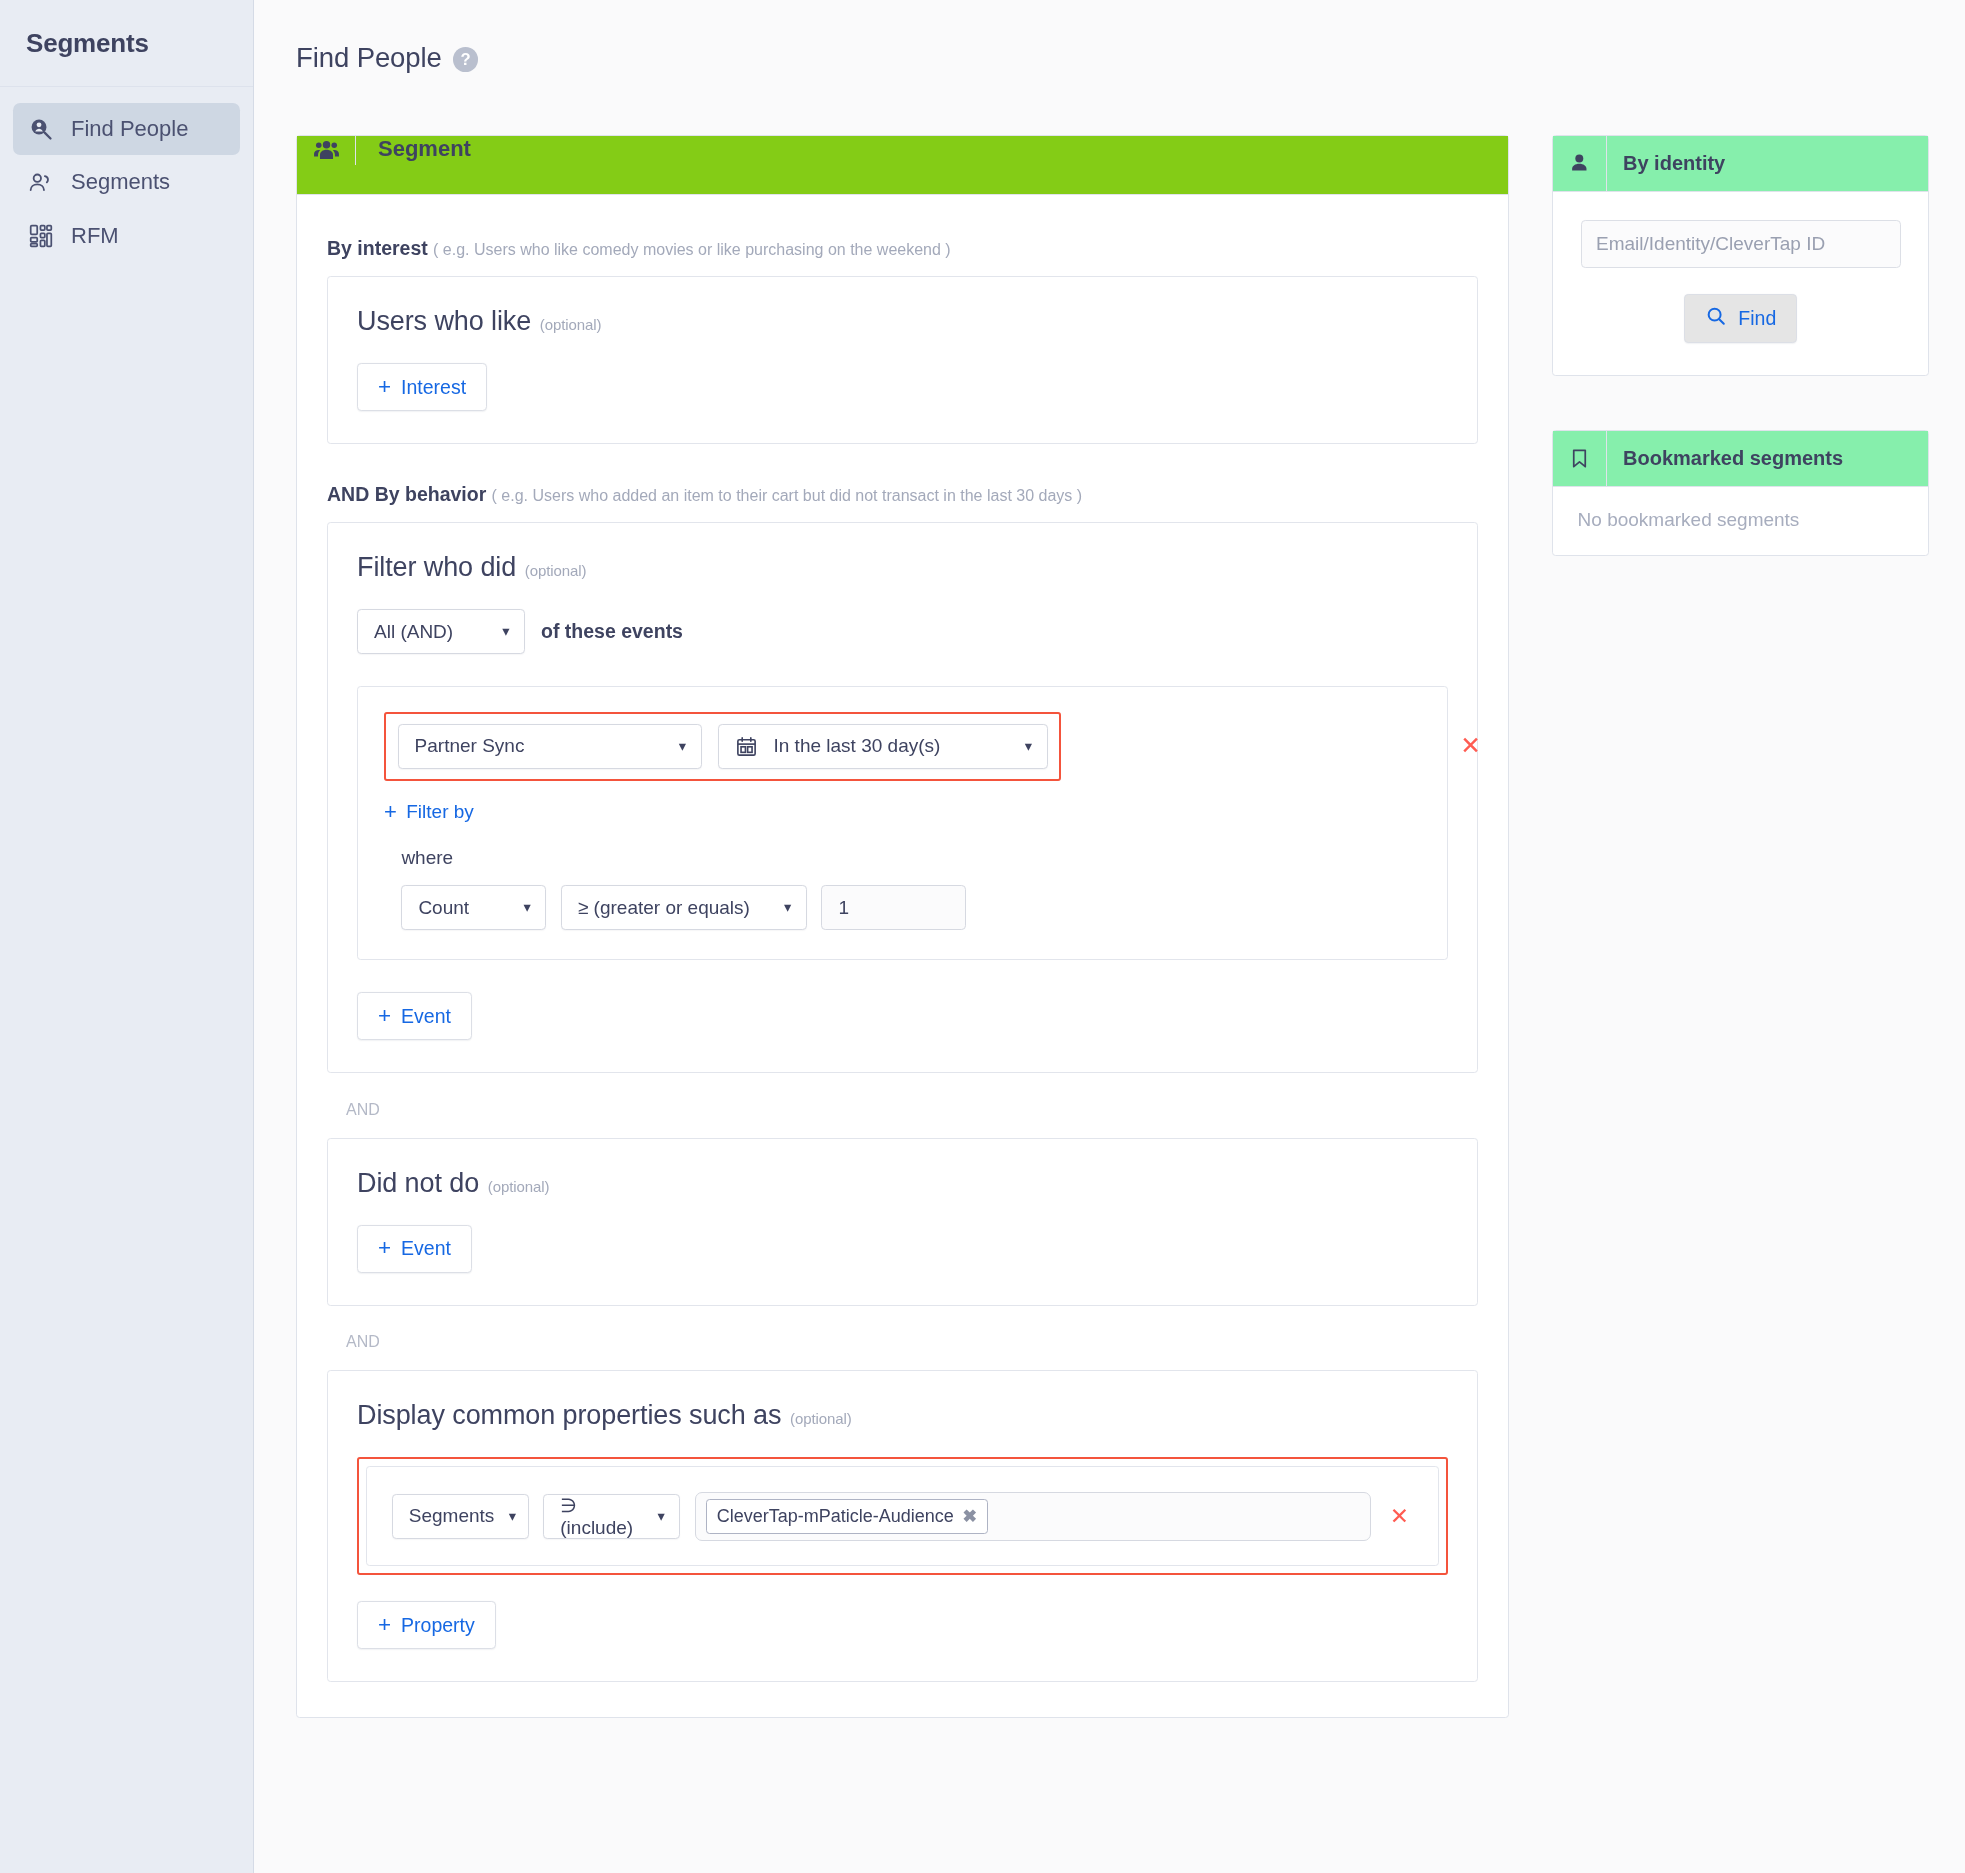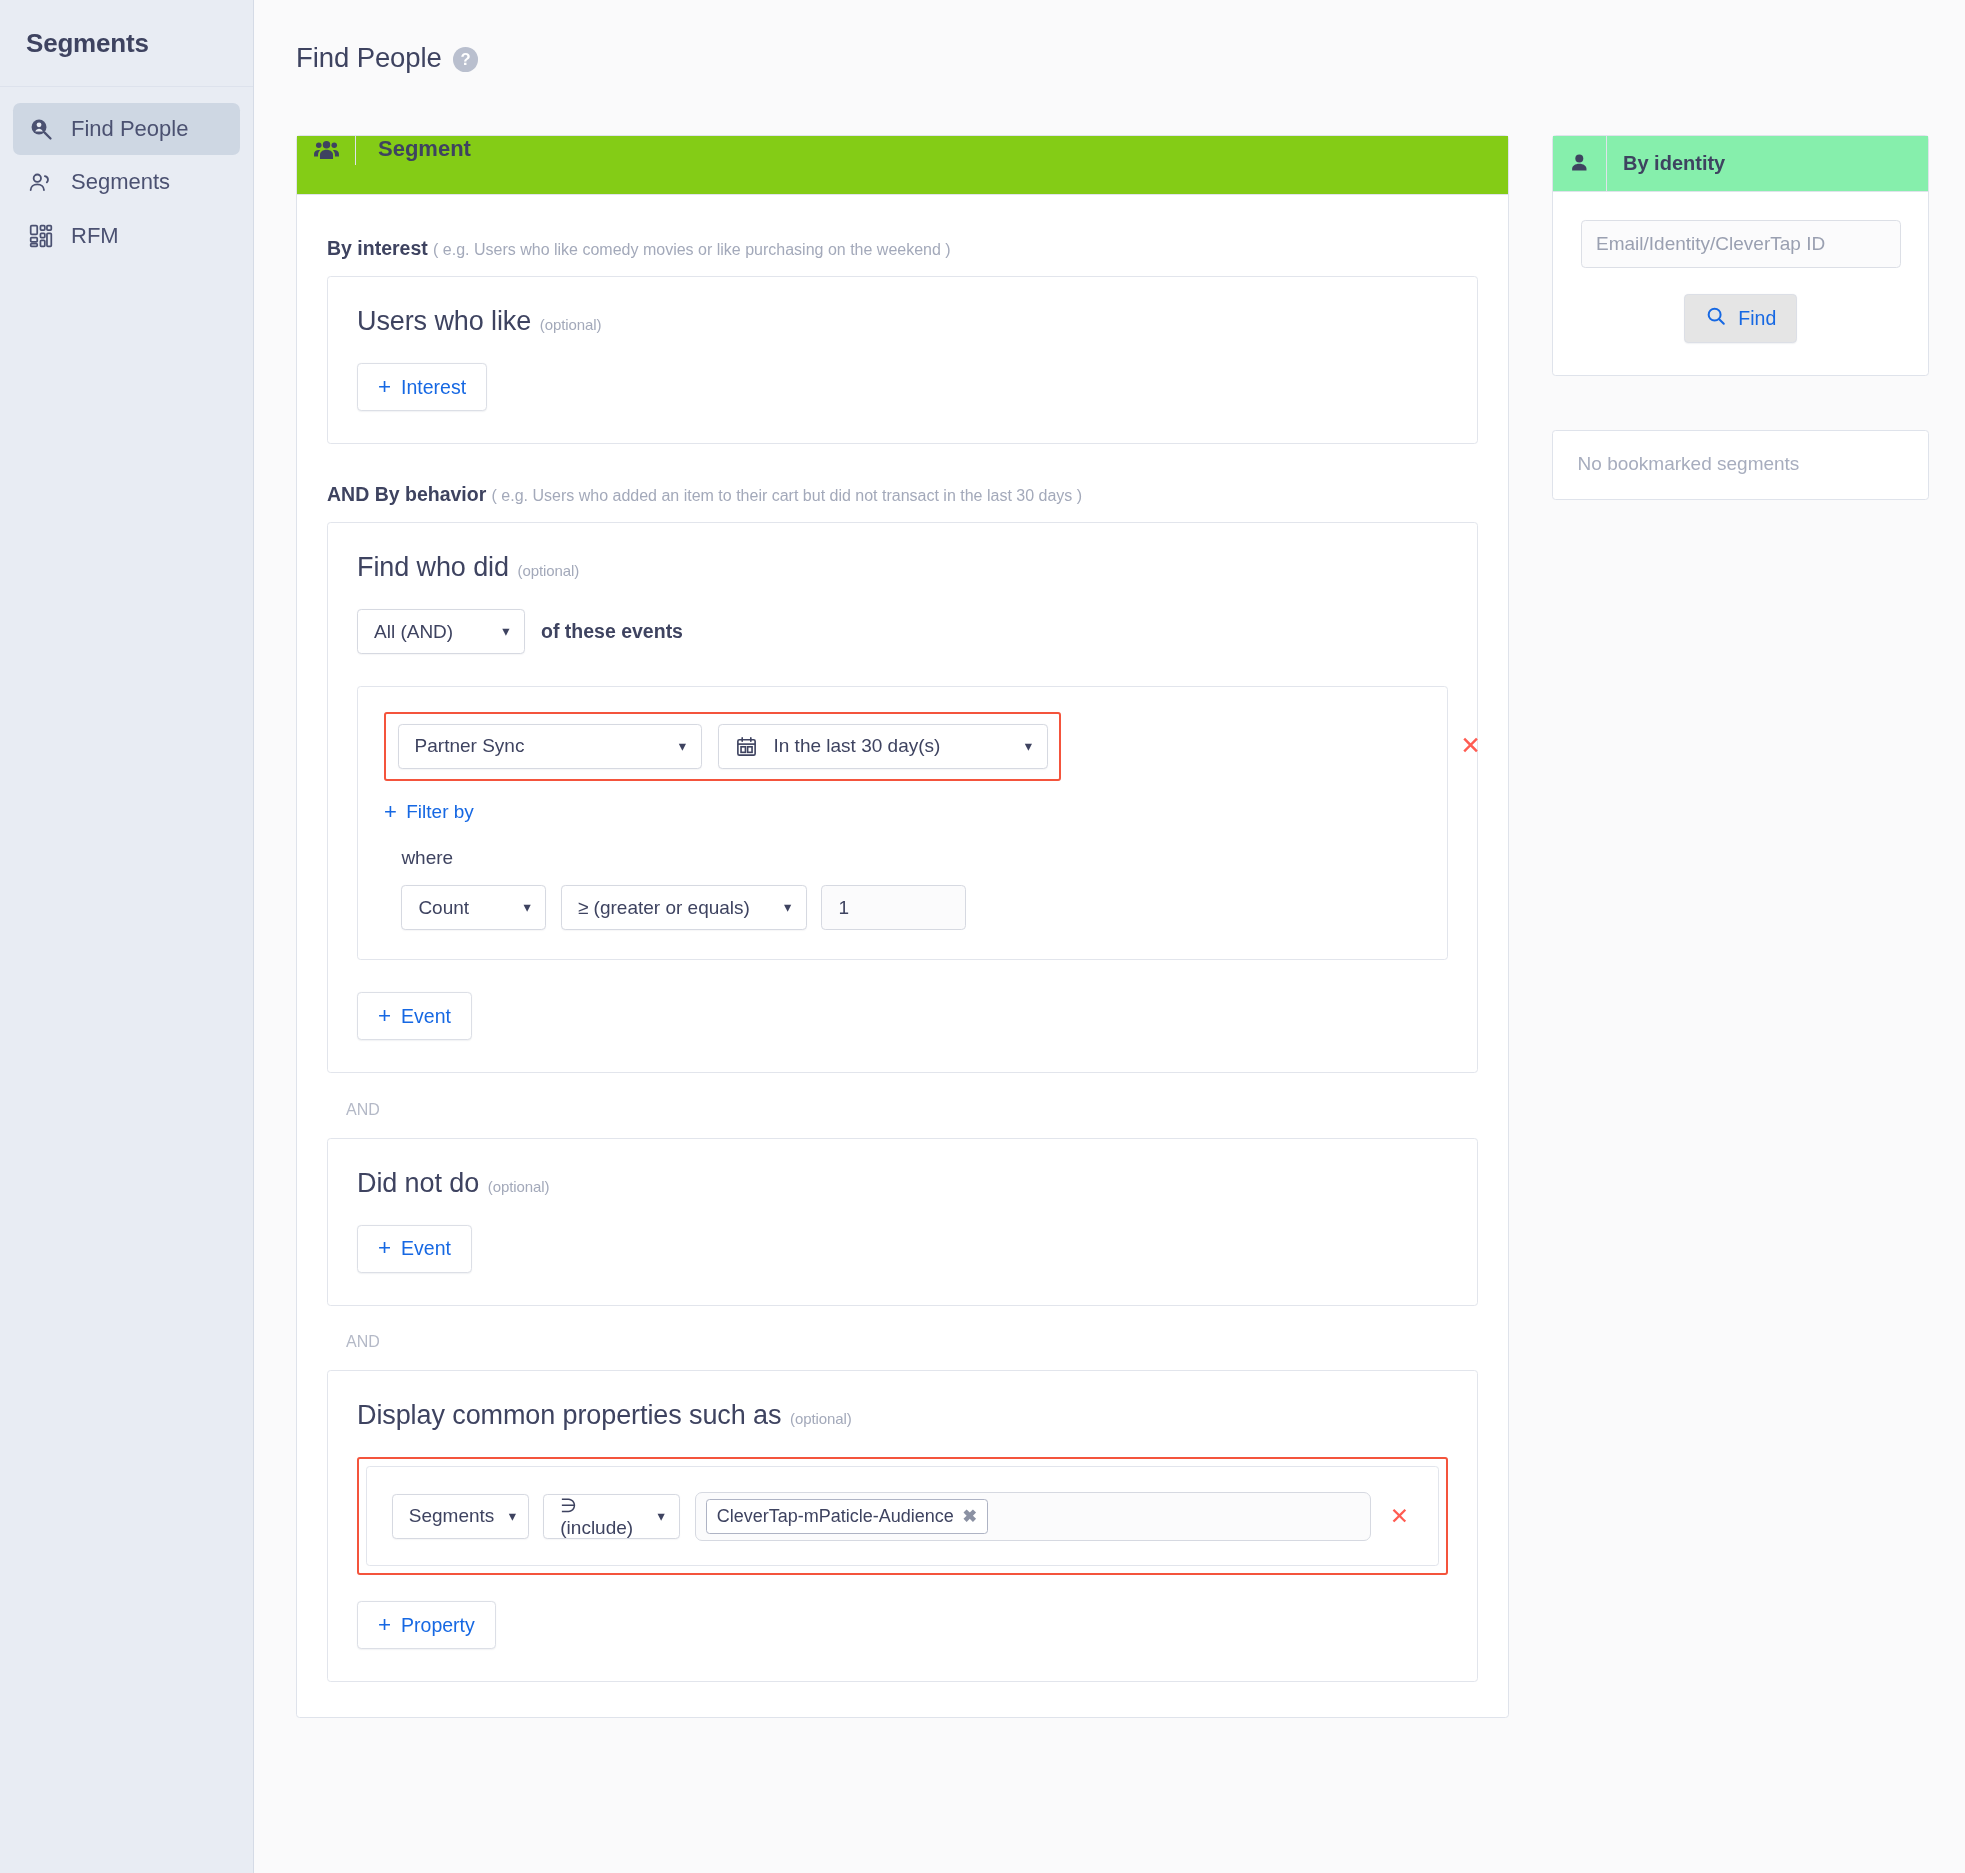--- a/index.html
+++ b/index.html
@@ -386,21 +386,21 @@
             </div>
           </div>
 
           <div class="section-label" style="margin-top:39px;">
             <b>AND By behavior</b>
             <span class="hint">( e.g. Users who added an item to their cart but did not transact in the last 30 days )</span>
           </div>
 
           <div class="panel">
             <div class="panel-title">
-              <span>Find who did</span>
+              <span>Filter who did</span>
               <span class="optional">(optional)</span>
             </div>
 
             <div class="events-row">
               <div class="select" style="width:168px;">
                 <span>All (AND)</span>
                 <span class="chev">▾</span>
               </div>
               <div class="of-these">of these events</div>
             </div>
@@ -528,20 +528,28 @@
                   <circle cx="10.5" cy="10.5" r="6.5"></circle>
                   <line x1="15.5" y1="15.5" x2="20.5" y2="20.5"></line>
                 </svg>
               </span>
               <span>Find</span>
             </div>
           </div>
         </div>
 
         <div class="side-card">
+          <div class="side-head">
+            <div class="side-head-icon">
+              <svg width="23" height="23" viewBox="0 0 24 24" fill="none" stroke="#3e4360" stroke-width="1.8" stroke-linejoin="round">
+                <path d="M6 3.5h12v17l-6-5-6 5z"></path>
+              </svg>
+            </div>
+            <div class="side-head-title">Bookmarked segments</div>
+          </div>
           <div class="bm-body">
             <div class="bm-empty">No bookmarked segments</div>
           </div>
         </div>
 
       </aside>
     </div>
 
 
   </main>

